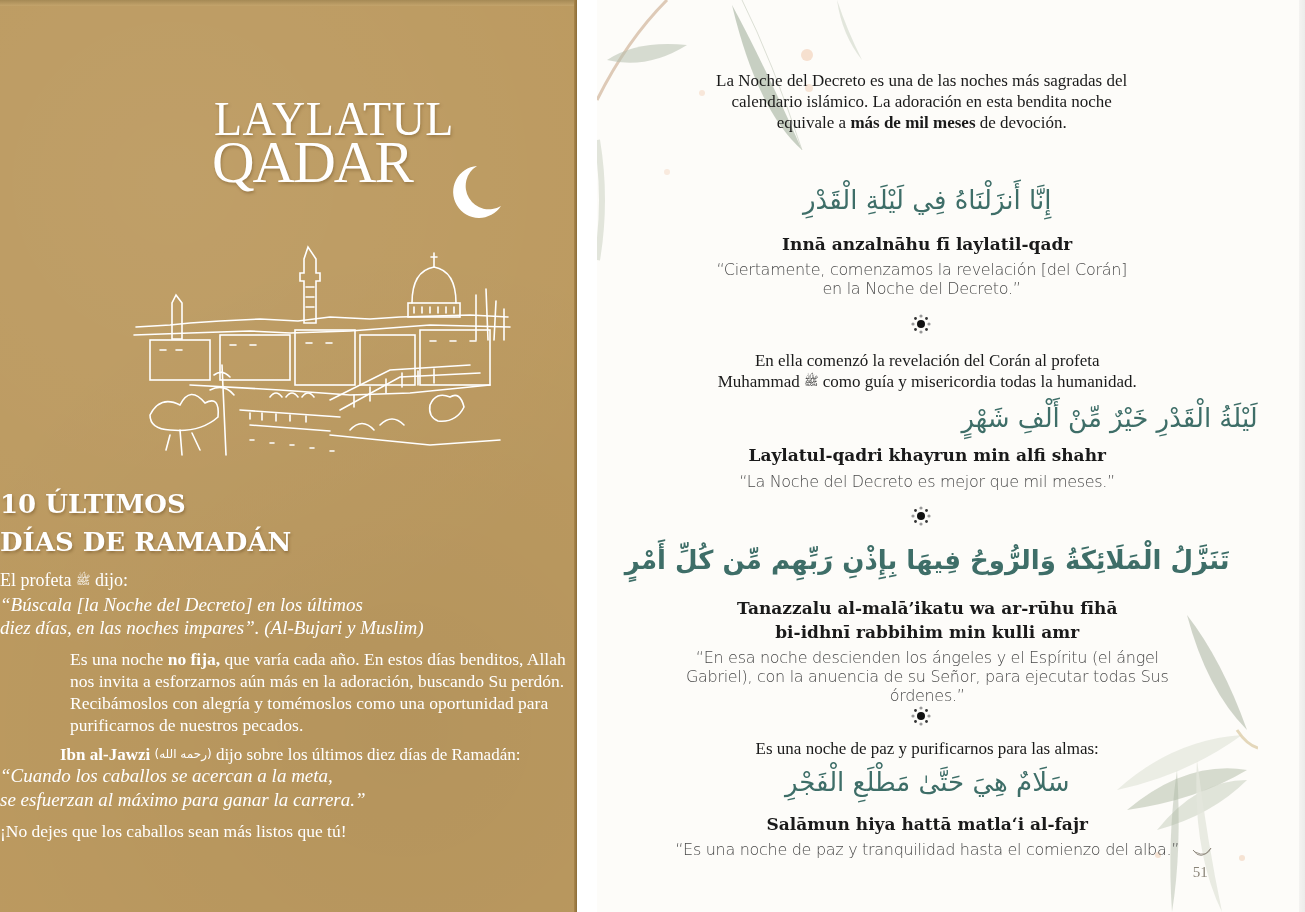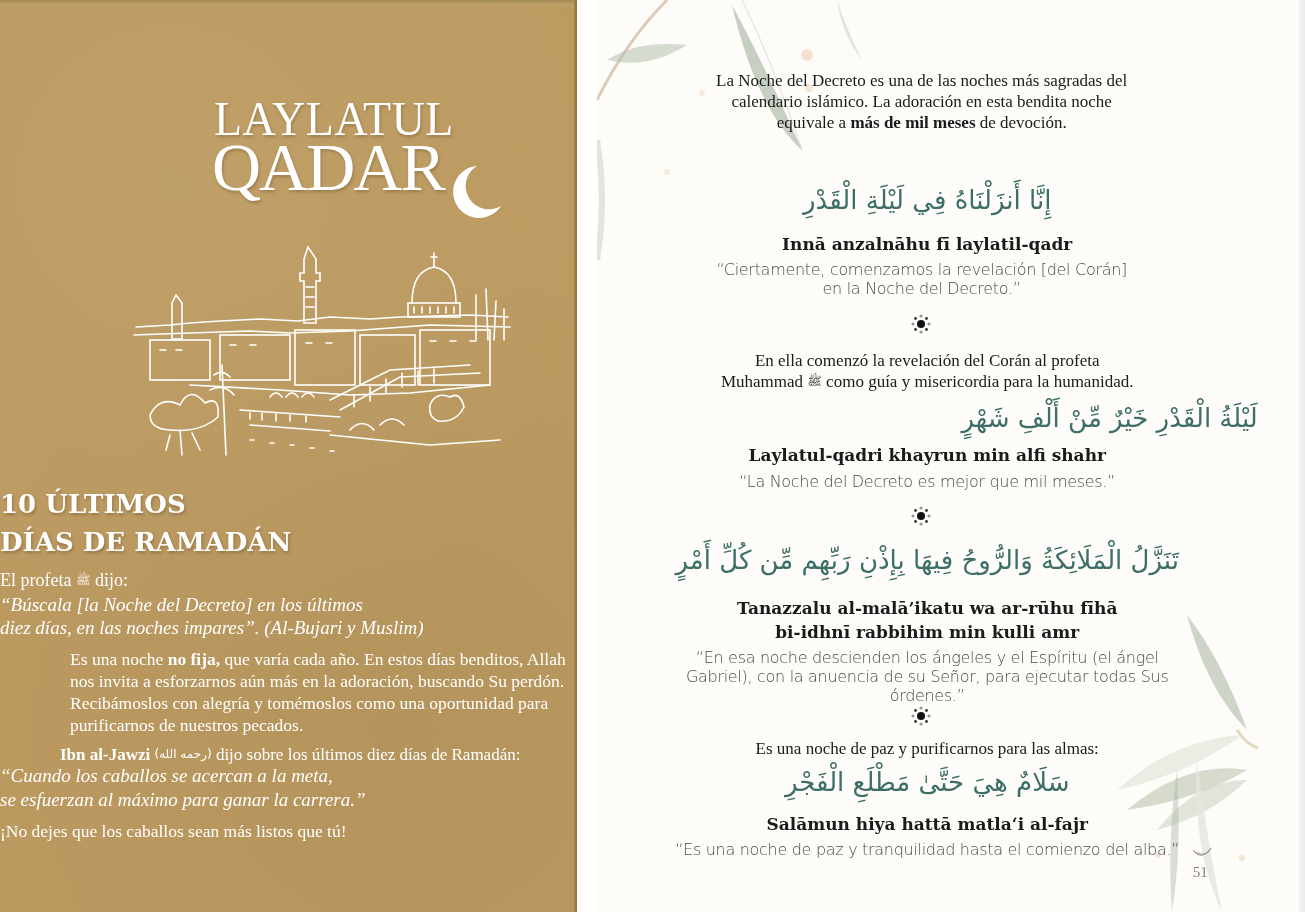--- a/index.html
+++ b/index.html
@@ -28,21 +28,21 @@
 
     .title-wrap { position: absolute; left: 200px; top: 92px; width: 310px; height: 150px; }
     .title-line1 {
       position: absolute; left: 14px; top: 0;
       font-family: "Liberation Serif", serif; font-size: 46px; letter-spacing: 0.5px;
       color: #fff; text-shadow: 1px 2px 3px rgba(90,60,20,0.35);
       transform: scaleY(1.05);
     }
     .title-line2 {
       position: absolute; left: 12px; top: 36px;
-      font-family: "Liberation Serif", serif; font-size: 68px; letter-spacing: -2px;
+      font-family: "Liberation Serif", serif; font-size: 59px; letter-spacing: -2px;
       color: #fff; text-shadow: 1px 2px 3px rgba(90,60,20,0.35);
     }
     .moon { position: absolute; left: 247px; top: 70px; width: 56px; height: 60px; }
 
     .cityscape { position: absolute; left: 130px; top: 245px; width: 385px; height: 215px; }
 
     .heading {
       position: absolute; left: 0; top: 485px; width: 644px;
       font-family: "DejaVu Serif", serif; font-weight: bold; font-size: 26px; line-height: 38px;
       text-shadow: 1px 2px 3px rgba(90,60,20,0.4);
@@ -248,41 +248,41 @@
       <circle cx="16.5" cy="5.5" r="1.4" fill="#333"></circle>
       <circle cx="5.5" cy="16.5" r="1.4" fill="#333"></circle>
       <circle cx="16.5" cy="16.5" r="1.4" fill="#333"></circle>
     </svg>
 
     <div class="body-text" style="top:350px;">
       <div>En ella comenzó la revelación del Corán al profeta</div>
       <div>
         <span>Muhammad</span>
         <span class="honorific">ﷺ</span>
-        <span>como guía y misericordia para la humanidad.</span>
+        <span>como guía y misericordia todas la humanidad.</span>
       </div>
     </div>
 
     <div class="arabic" style="top:400px;text-align:right;">لَيْلَةُ الْقَدْرِ خَيْرٌ مِّنْ أَلْفِ شَهْرٍ</div>
     <div class="translit" style="top:443px;">Laylatul-qadri khayrun min alfi shahr</div>
     <div class="translation" style="top:472px;">“La Noche del Decreto es mejor que mil meses.”</div>
 
     <svg class="ornament" style="top:505px;" viewBox="0 0 22 22">
       <circle cx="11" cy="11" r="4" fill="#111"></circle>
       <circle cx="11" cy="3" r="1.6" fill="#999"></circle>
       <circle cx="11" cy="19" r="1.6" fill="#999"></circle>
       <circle cx="3" cy="11" r="1.6" fill="#999"></circle>
       <circle cx="19" cy="11" r="1.6" fill="#999"></circle>
       <circle cx="5.5" cy="5.5" r="1.4" fill="#333"></circle>
       <circle cx="16.5" cy="5.5" r="1.4" fill="#333"></circle>
       <circle cx="5.5" cy="16.5" r="1.4" fill="#333"></circle>
       <circle cx="16.5" cy="16.5" r="1.4" fill="#333"></circle>
     </svg>
 
-    <div class="arabic" style="top:542px;">تَنَزَّلُ الْمَلَائِكَةُ وَالرُّوحُ فِيهَا بِإِذْنِ رَبِّهِم مِّن كُلِّ أَمْرٍ</div>
+    <div class="arabic" style="top:542px;font-weight:bold;">تَنَزَّلُ الْمَلَائِكَةُ وَالرُّوحُ فِيهَا بِإِذْنِ رَبِّهِم مِّن كُلِّ أَمْرٍ</div>
     <div class="translit" style="top:596px;">
       <div>Tanazzalu al-malā’ikatu wa ar-rūhu fīhā</div>
       <div>bi-idhnī rabbihim min kulli amr</div>
     </div>
     <div class="translation" style="top:648px; left:80px; width:501px;">“En esa noche descienden los ángeles y el Espíritu (el ángel Gabriel), con la anuencia de su Señor, para ejecutar todas Sus órdenes.”</div>
 
     <svg class="ornament" style="top:705px;" viewBox="0 0 22 22">
       <circle cx="11" cy="11" r="4" fill="#111"></circle>
       <circle cx="11" cy="3" r="1.6" fill="#999"></circle>
       <circle cx="11" cy="19" r="1.6" fill="#999"></circle>

